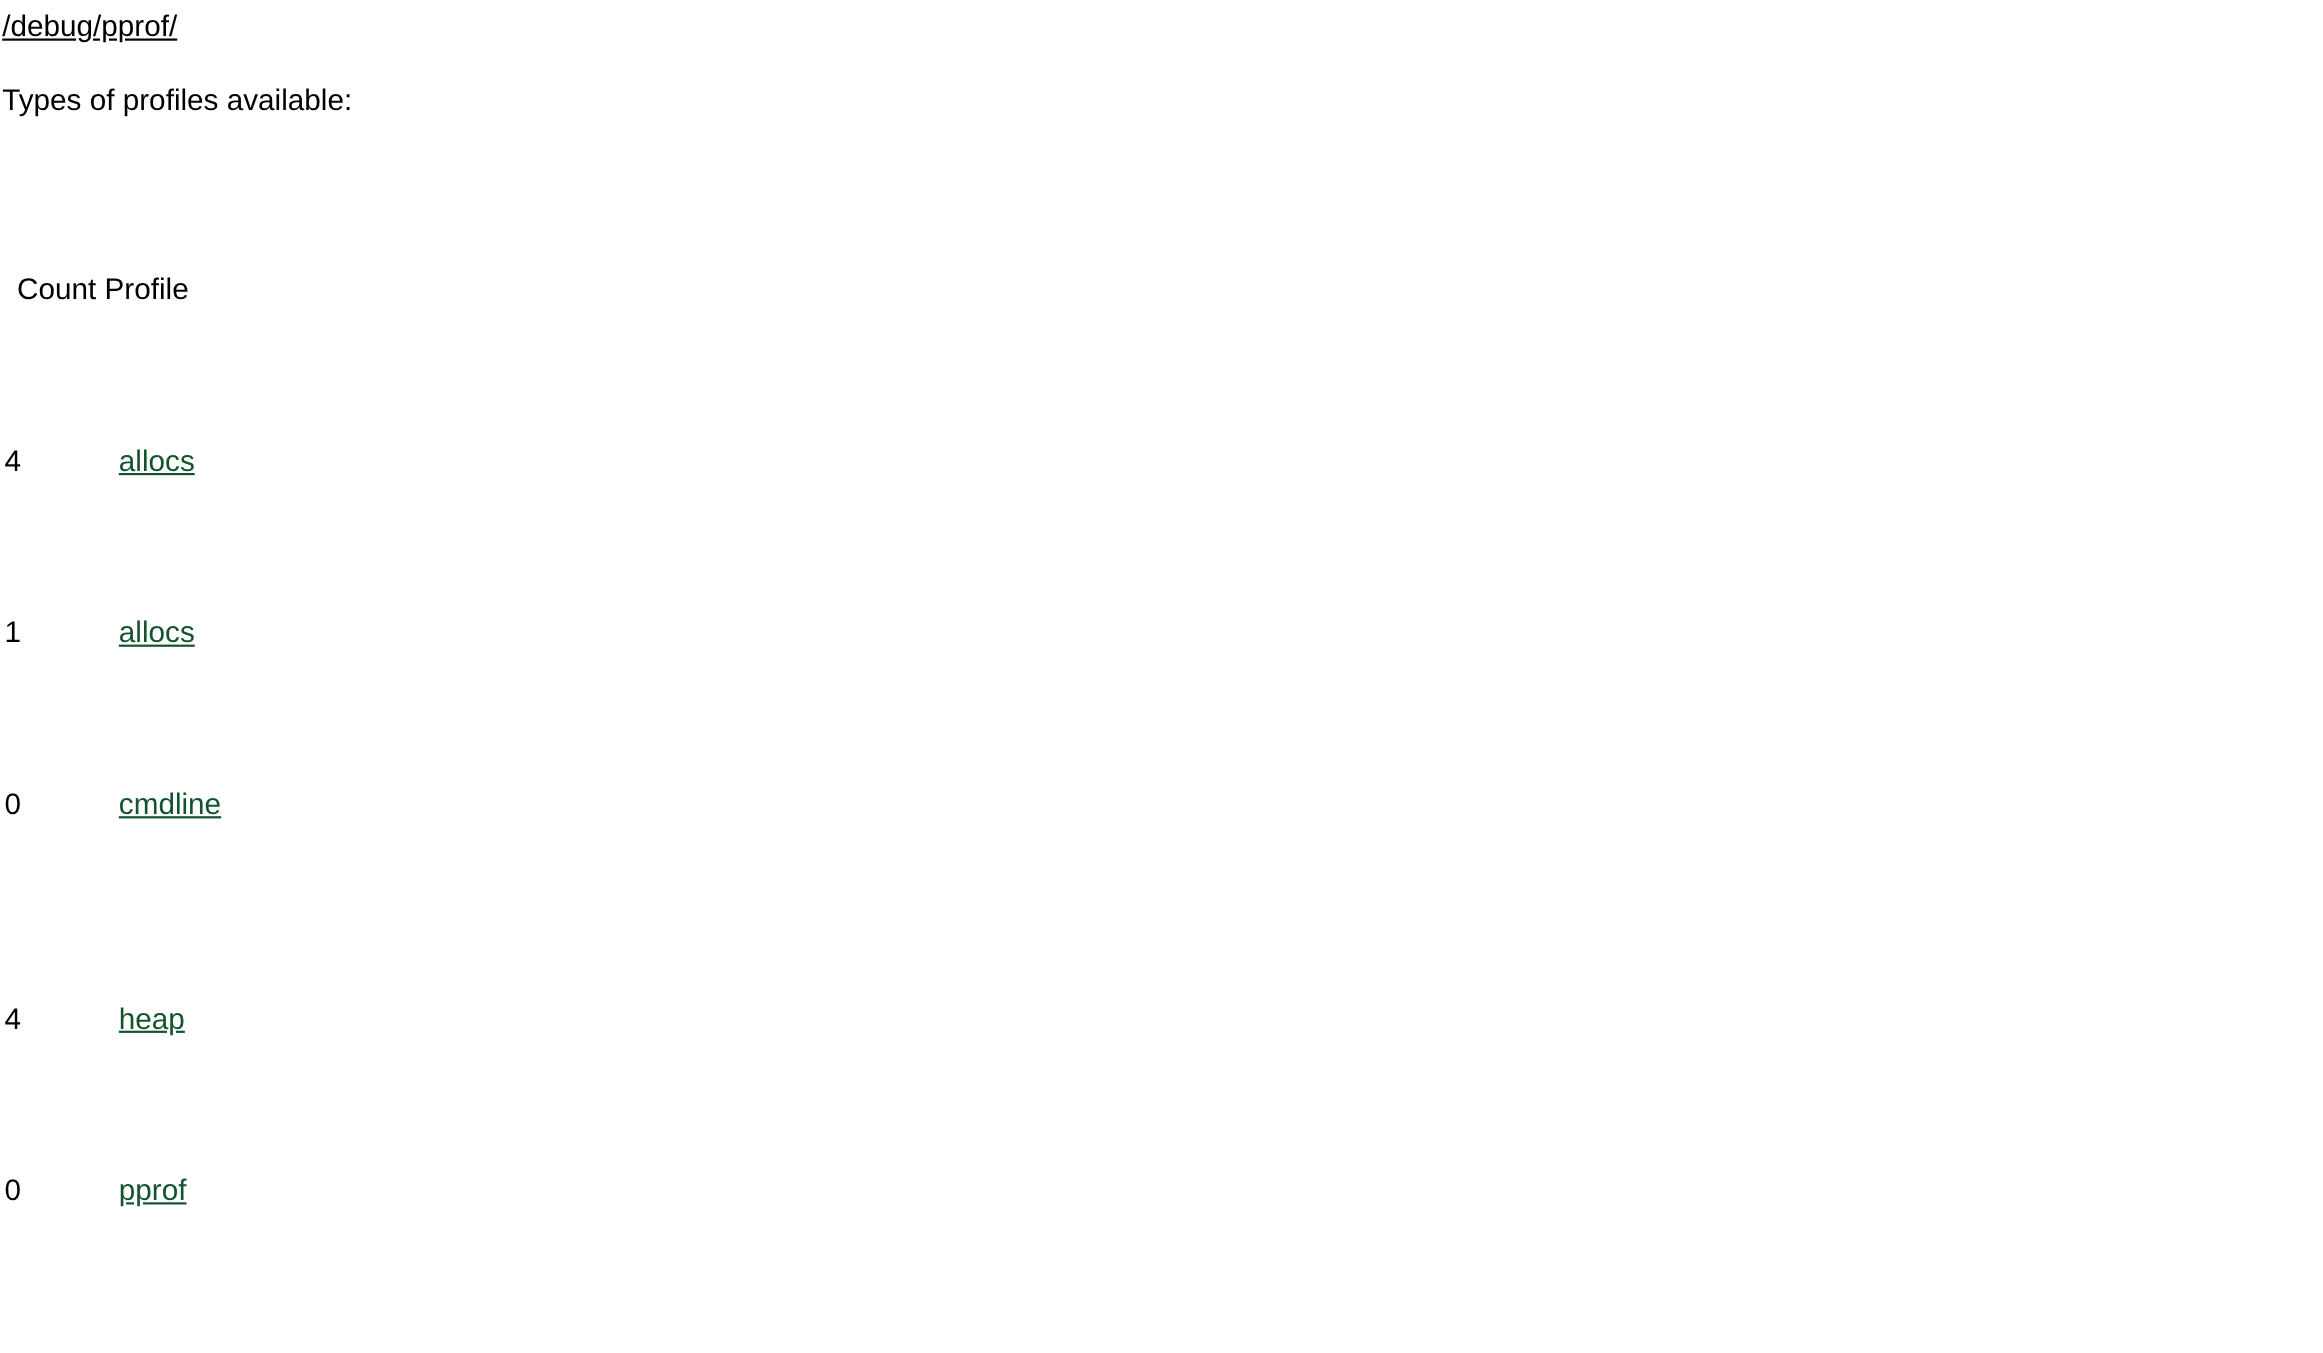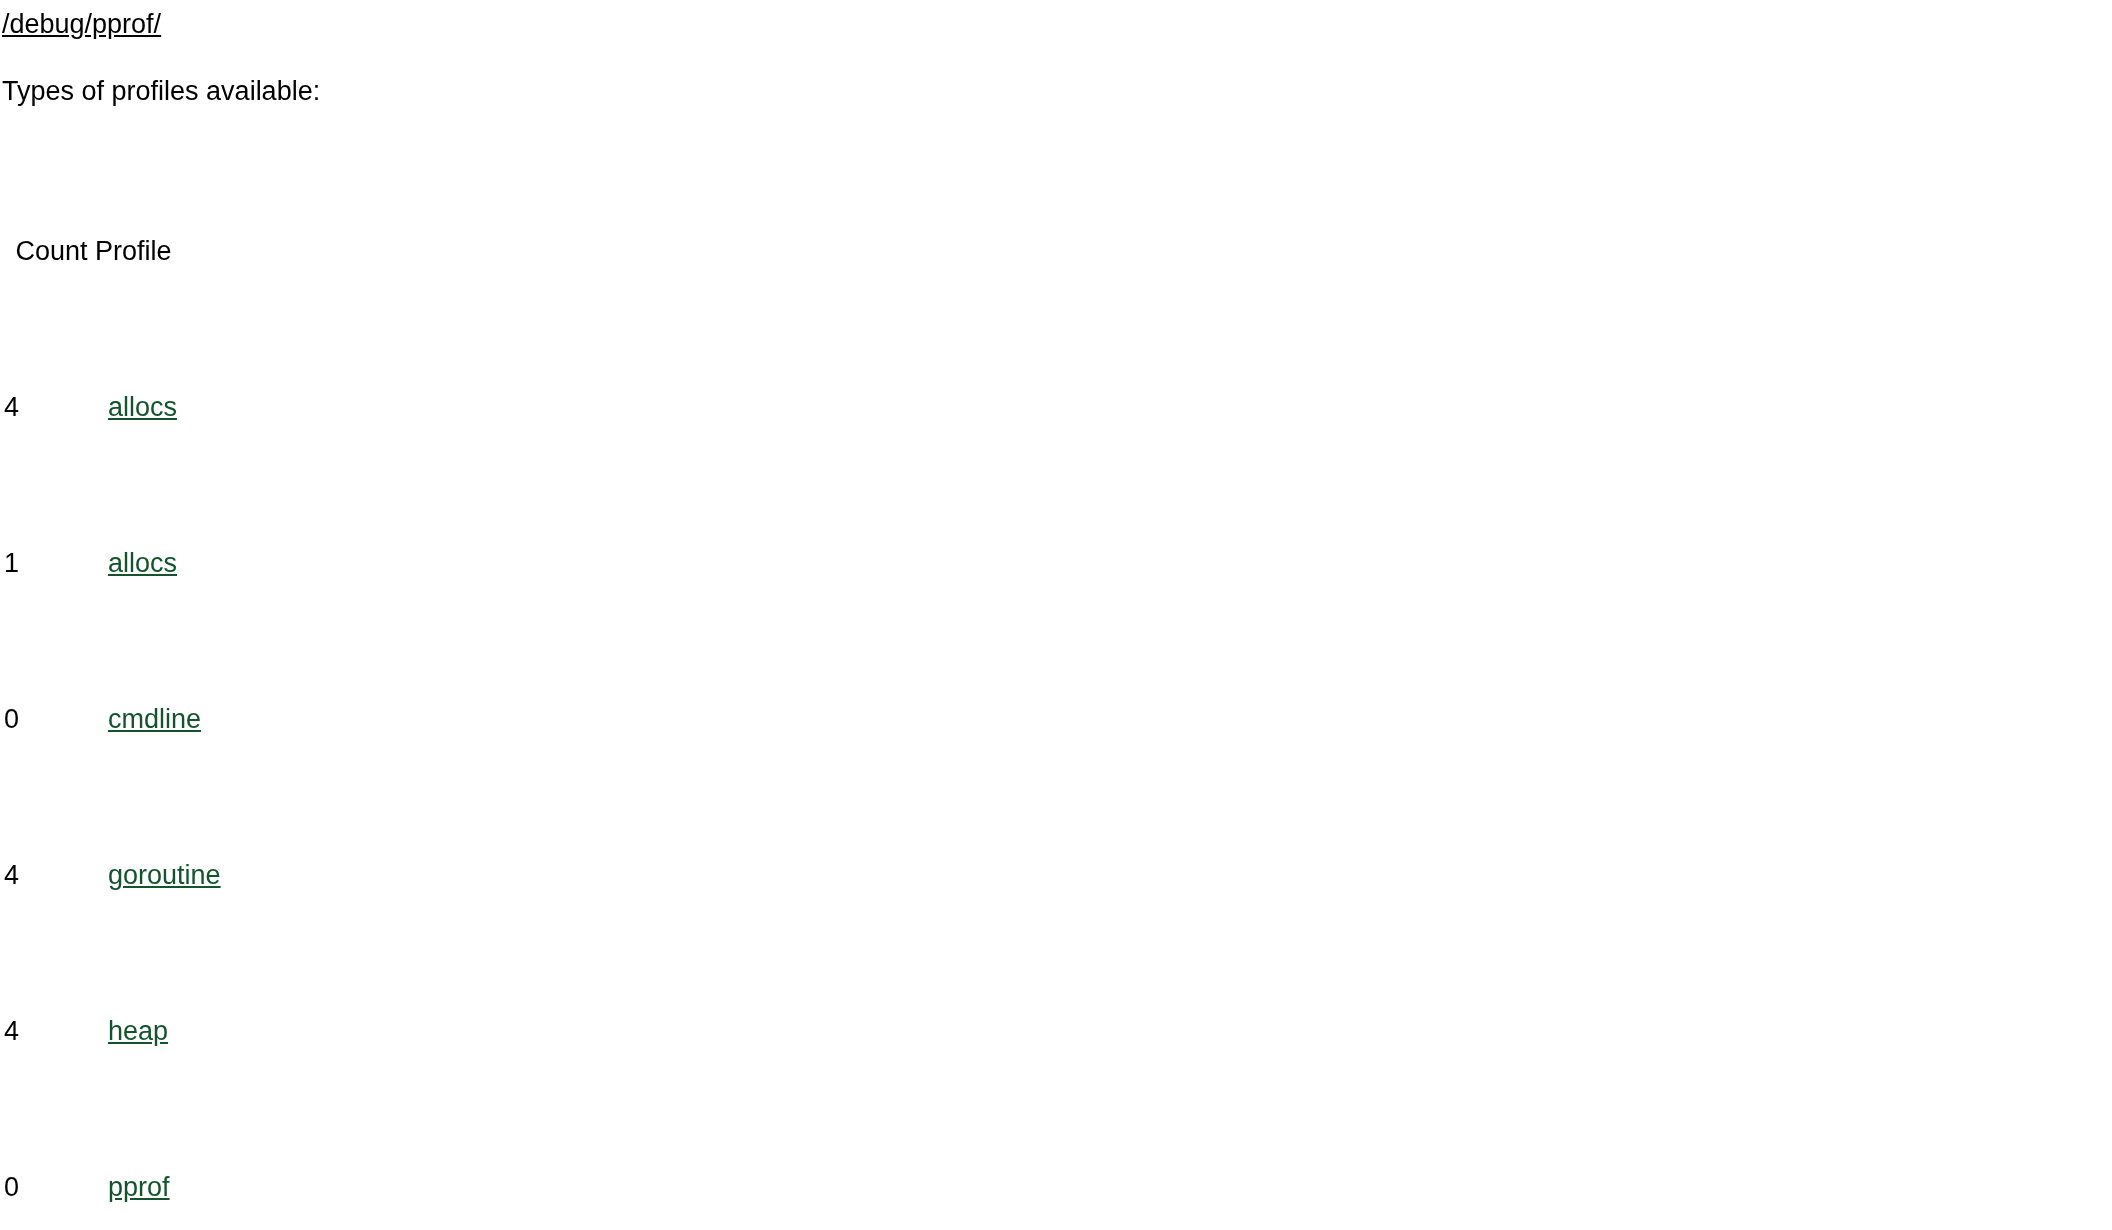--- a/index.html
+++ b/index.html
@@ -61,21 +61,21 @@
   .dump-link {
     color: #14532d;
     text-decoration: underline;
     cursor: pointer;
     margin-top: 23px;
   }
 
   .section-title {
     font-size: 27px;
     line-height: 39px;
-    margin: 0 0 4px 2px;
+    margin: 0 0 16px 2px;
     font-weight: normal;
     white-space: pre;
   }
 </style>
 </head>
 <body>
 
 <div class="page">
 
   <div class="page-title">/debug/pprof/</div>
@@ -87,21 +87,20 @@
   <div class="profiles-pre">
 
     <span class="pre-line"><span class="pre-header"> Count Profile</span></span>
 
     <span class="pre-line"><span class="count-cell">4</span><a class="profile-link">allocs</a></span>
 
     <span class="pre-line"><span class="count-cell">1</span><a class="profile-link">allocs</a></span>
 
     <span class="pre-line"><span class="count-cell">0</span><a class="profile-link">cmdline</a></span>
 
-    <span class="pre-line"><span class="count-cell">4</span><a class="profile-link">goroutine</a></span>
 
     <span class="pre-line"><span class="count-cell">4</span><a class="profile-link">heap</a></span>
 
     <span class="pre-line"><span class="count-cell">0</span><a class="profile-link">pprof</a></span>
 
     
 
     
 
     

